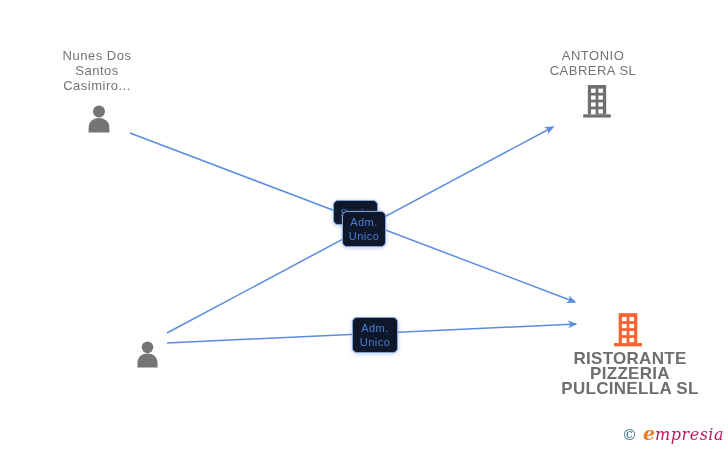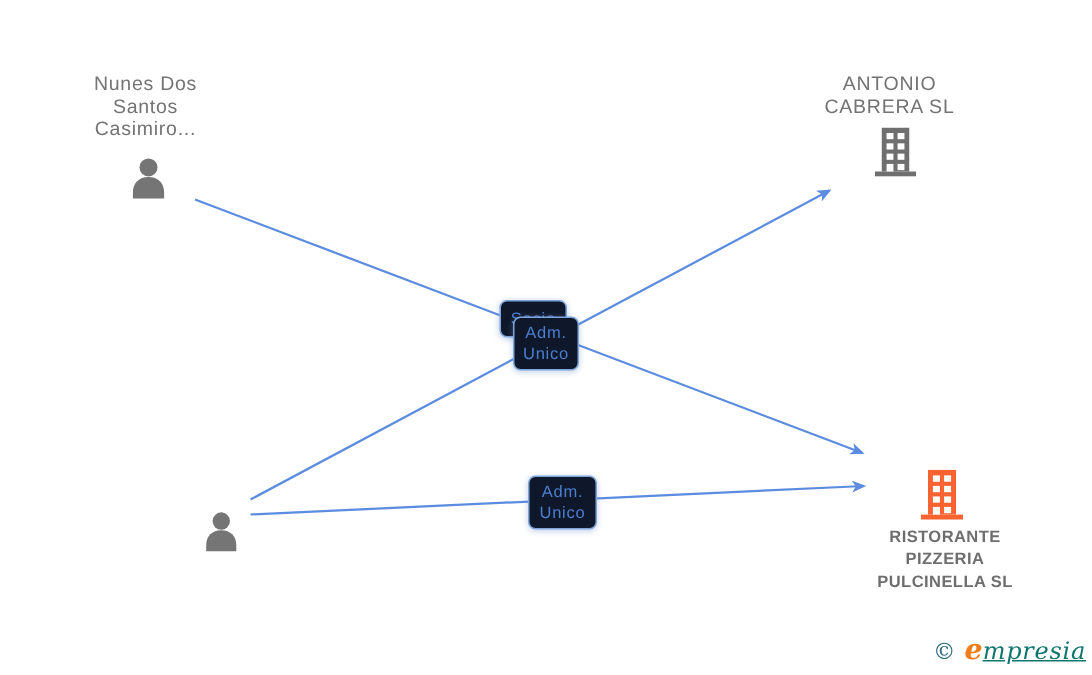--- a/index.html
+++ b/index.html
@@ -9,42 +9,42 @@
     font-family:"Liberation Sans","DejaVu Sans",sans-serif;
   }
   .stage{position:absolute;inset:0;width:728px;height:450px;}
   svg.edges{position:absolute;left:0;top:0;z-index:1;}
   .node{position:absolute;z-index:2;text-align:center;}
   .node-label{
     color:#737373;font-size:13px;line-height:15px;letter-spacing:.5px;
     white-space:pre-line;text-align:center;
   }
   .node-label.highlight{
-    color:#6e6e6e;font-weight:bold;font-size:11px;line-height:15px;letter-spacing:.3px;
+    color:#6e6e6e;font-weight:bold;font-size:17px;line-height:15px;letter-spacing:.3px;
   }
   .icon-wrap{display:inline-block;line-height:0;}
   .edge-box{
     position:absolute;background:#0f172a;
     border:1px solid #7fa6db;border-radius:5px;
     box-shadow:0 1px 4px rgba(110,145,200,.45);
     color:#4a7fd0;font-size:11px;line-height:14px;letter-spacing:.5px;
     display:flex;align-items:center;justify-content:center;text-align:center;
     white-space:pre-line;box-sizing:border-box;
   }
   .edge-box.socio{left:333px;top:200px;width:45px;height:25px;z-index:2;}
   .edge-box.adm-mid{left:342px;top:211px;width:44px;height:36px;z-index:3;}
   .edge-box.adm-low{left:352px;top:317px;width:46px;height:36px;z-index:2;}
   .watermark{
     position:absolute;right:4px;bottom:6px;z-index:4;
     display:flex;align-items:baseline;gap:6px;cursor:pointer;
     font-family:"DejaVu Serif","Liberation Serif",serif;font-style:italic;
   }
   .wm-copy{color:#2e6b80;font-size:15px;font-style:normal;}
   .wm-e{color:#ef7d1a;font-size:19px;font-weight:bold;}
-  .wm-rest{color:#0f766e;font-size:16px;letter-spacing:.5px;text-decoration:underline;}
+  .wm-rest{color:#be185d;font-size:16px;letter-spacing:.5px;}
 </style>
 </head>
 <body>
 
 <div class="stage">
 
   <svg class="edges" width="728" height="450" viewBox="0 0 728 450">
     <defs>
       <marker id="arrow" markerWidth="10" markerHeight="9" refX="8" refY="4.5" orient="auto" markerUnits="userSpaceOnUse">
         <path d="M0,0.5 L9.5,4.5 L0,8.5 L2.5,4.5 z" fill="#5b8cdf"></path>

